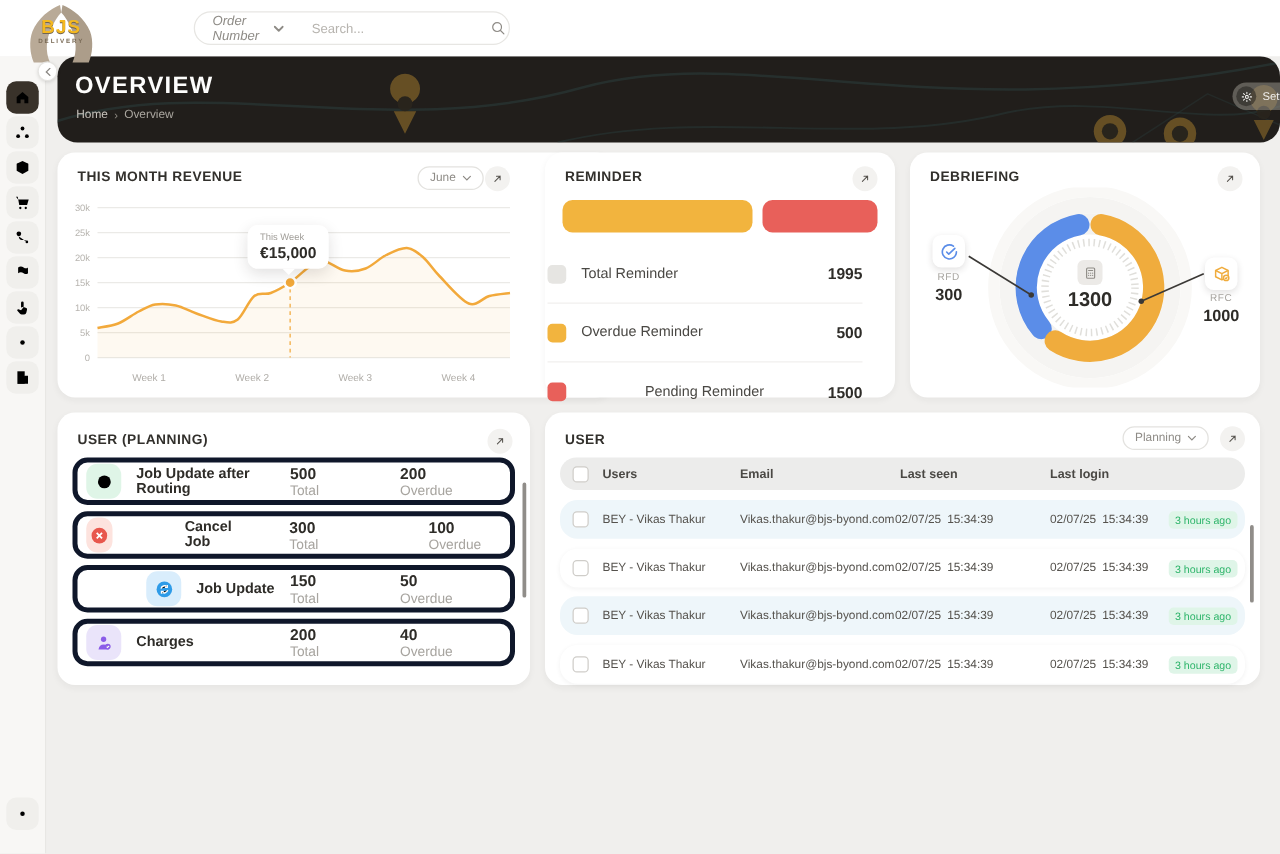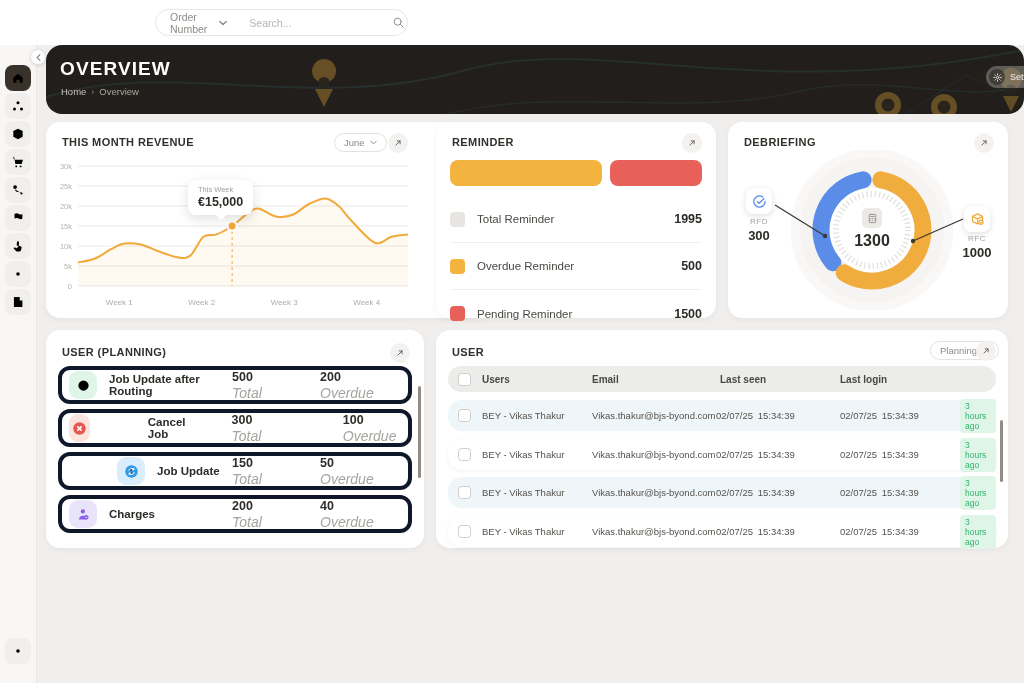--- a/index.html
+++ b/index.html
@@ -7,21 +7,21 @@
   body { font-family:"Liberation Sans", sans-serif; background:#f0efed; }
   .app { position:relative; width:1024px; height:683px; overflow:hidden; background:#f0efed; }
 
   
   .topbar { position:absolute; left:0; top:0; width:1024px; height:45px; background:#ffffff; z-index:5; }
   .logo { position:absolute; left:10px; top:1px; width:78px; height:50px; }
   .logo svg { position:absolute; left:0; top:0; }
   .logo .bjs { position:absolute; left:0; top:12px; width:78px; text-align:center; font-size:15px; font-weight:800; color:#F4B81F; letter-spacing:1px; text-shadow:0 1px 0 #6f6352; }
   .logo .tagline { position:absolute; left:0; top:29px; width:78px; text-align:center; font-size:5px; font-weight:700; color:#7a6b57; letter-spacing:1.5px; }
   .searchbar { position:absolute; left:155px; top:9px; width:253px; height:27px; border:1px solid #e7e6e3; border-radius:14px; background:#fff; display:flex; align-items:center; }
-  .searchbar .filter { display:flex; align-items:center; gap:12px; padding:0 10px 0 14px; font-size:10.5px; color:#8e8b86; cursor:pointer; }
+  .searchbar .filter { display:flex; align-items:center; gap:12px; padding:0 10px 0 14px; font-size:10.5px; color:#8e8b86; cursor:pointer;font-style:italic; }
   .searchbar .divider { width:1px; height:25px; background:#eceae7; }
   .searchbar .query { flex:1; border:none; outline:none; padding:0 8px 0 12px; font-size:10.5px; color:#55524d; font-family:"Liberation Sans",sans-serif; }
   .searchbar .query::placeholder { color:#b7b4af; }
   .searchbar .mag { margin-right:10px; color:#8e8b86; }
   .ic { display:inline-block; line-height:0; }
   .ic svg { stroke:currentColor; fill:none; stroke-width:1.8; stroke-linecap:round; stroke-linejoin:round; }
 
   
   .rail { position:absolute; left:0; top:45px; width:37px; height:638px; background:#f8f7f5; border-right:1px solid #e8e7e4; z-index:4; }
   .tile { position:absolute; left:5px; width:26px; height:26px; border-radius:8px; background:#f0efec; color:#a3a09b; display:flex; align-items:center; justify-content:center; cursor:pointer; }
@@ -56,23 +56,23 @@
   .week-label { font-size:8px; fill:#b0ada8; }
   .tooltip { position:absolute; background:#fff; border-radius:8px; box-shadow:0 4px 12px rgba(40,38,34,.14); padding:5px 10px 6px; text-align:left; z-index:2; }
   .tooltip .t1 { font-size:7.5px; color:#a09d98; }
   .tooltip .t2 { font-size:12.5px; font-weight:800; color:#2e2c28; margin-top:1px; }
   .tooltip:after { content:""; position:absolute; left:50%; bottom:-5px; margin-left:-5px; border-left:5px solid transparent; border-right:5px solid transparent; border-top:5px solid #fff; }
 
   
   #reminder-card { left:436px; top:122px; width:280px; height:196px; }
   .bars { position:absolute; left:14px; top:38px; width:252px; height:26px; display:flex; gap:8px; }
   .bars .bar { height:26px; border-radius:8px; }
-  .legend { position:absolute; left:14px; top:74px; width:252px; }
+  .legend { position:absolute; left:2px; top:74px; width:252px; }
   .legend-row { height:47px; display:flex; align-items:center; border-bottom:1px solid #f1f0ee; }
-  .legend-row:last-child { border-bottom:none; }
+  .legend-row:last-child { border-bottom:none;text-align:center; }
   .swatch { width:15px; height:15px; border-radius:4px; margin-right:12px; }
   .legend-label { font-size:11.5px; color:#4a4844; flex:1; }
   .legend-value { font-size:12.5px; font-weight:700; color:#2e2c28; }
 
   
   #debriefing-card { left:728px; top:122px; width:280px; height:196px; }
   #donut-chart { position:absolute; left:0; top:28px; }
   .donut-center-icon { position:absolute; left:134px; top:86px; width:20px; height:20px; border-radius:5px; background:#eceae7; color:#8e8b86; display:flex; align-items:center; justify-content:center; }
   .donut-center-icon svg { width:11px; height:11px; }
   .donut-total { position:absolute; left:104px; top:110px; width:80px; text-align:center; font-size:16px; font-weight:800; color:#2e2c28; }
@@ -82,41 +82,49 @@
   .stat-value { position:absolute; width:50px; text-align:center; font-size:13px; font-weight:800; color:#2e2c28; }
 
   
   #task-card { left:46px; top:330px; width:378px; height:218px; }
   .task-row { position:absolute; left:12px; width:354px; height:38px; border:4px solid #0f172a; border-radius:12px; background:#fff; display:flex; align-items:center; cursor:pointer; }
   .task-icon { width:28px; height:28px; border-radius:9px; margin:0 12px 0 7px; display:flex; align-items:center; justify-content:center; }
   .task-icon svg { width:15px; height:15px; }
   .task-label { font-size:11.5px; font-weight:600; color:#2e2c28; flex:1; }
   .task-stat { width:88px; }
   .task-stat .n { font-size:12.5px; font-weight:700; color:#2e2c28; }
-  .task-stat .s { font-size:14px; color:#a7a49f; margin-top:1px;font-style:italic; }
+  .task-stat .s { font-size:11px; color:#a7a49f; margin-top:1px; }
   .vscroll { position:absolute; width:3px; border-radius:2px; background:#908d89; }
 
   
   #user-card { left:436px; top:330px; width:572px; height:218px; }
   .thead { position:absolute; left:12px; top:36px; width:548px; height:26px; background:#ececeb; border-radius:13px; display:flex; align-items:center; }
   .thead .th { font-size:10px; font-weight:700; color:#4a4844; }
   .checkbox { width:13px; height:13px; border:1px solid #cfcdc9; border-radius:3.5px; background:#fff; cursor:pointer; }
   .urow { position:absolute; left:12px; width:548px; height:31px; border-radius:14px; display:flex; align-items:center; cursor:pointer; }
   .urow.alt { background:#eef6fa; }
   .urow.plain { background:#fff; box-shadow:0 1px 4px rgba(40,38,34,.06); }
   .ucell { font-size:9.5px; color:#55524d; position:absolute; white-space:nowrap; }
-  .badge { position:absolute; font-size:8.5px; color:#2fb56b; background:#dff5e8; border-radius:4px; padding:2px 5px;margin-left:25px; }
+  .badge { position:absolute; font-size:8.5px; color:#2fb56b; background:#dff5e8; border-radius:4px; padding:2px 5px; }
   .cbx-abs { position:absolute; }
 </style>
 </head>
 <body>
 
 <div class="app">
 
   <header class="topbar">
+    <div class="logo">
+      <svg width="78" height="50" viewBox="0 0 78 50">
+        <path d="M38 3 C30 6 20 14 16 24 C13 32 14 42 17 49 L30 49 C26 40 27 30 31 22 C33 17 36 12 39 9 Z" fill="#b9aa97"></path>
+        <path d="M40 3 C48 6 58 14 62 24 C65 32 64 42 61 49 L48 49 C52 40 51 30 47 22 C45 17 42 12 39 9 Z" fill="#ac9d8a"></path>
+      </svg>
+      <div class="bjs">BJS</div>
+      <div class="tagline">DELIVERY</div>
+    </div>
     <div class="searchbar">
       <div class="filter">
         <span>Order Number</span>
         <span class="ic"><svg width="8" height="6" viewBox="0 0 10 6">
               <path d="M1 1l4 4 4-4"></path>
             </svg></span>
       </div>
       <div class="divider"></div>
       <input class="query" type="text" placeholder="Search..." style="">
       <span class="ic mag"><svg width="13" height="13" viewBox="0 0 24 24">
@@ -267,21 +275,21 @@
         <text class="tick-label" x="18" y="134.5" text-anchor="end">0</text>
         <text class="week-label" x="65.25" y="151" text-anchor="middle">Week 1</text>
         <text class="week-label" x="147.75" y="151" text-anchor="middle">Week 2</text>
         <text class="week-label" x="230.25" y="151" text-anchor="middle">Week 3</text>
         <text class="week-label" x="312.75" y="151" text-anchor="middle">Week 4</text>
         <path d="M24 108.4C26.8 107.8 35.0 107.0 40.5 104.8C46.0 102.6 52.0 97.7 57 95.2C62.0 92.7 65.3 90.4 70.2 89.6C75.2 88.8 81.2 89.2 86.7 90.4C92.2 91.6 97.2 94.7 103.2 96.8C109.3 98.9 117.5 102.4 123 103.2C128.5 104.0 131.8 105.0 136.2 101.6C140.6 98.2 145.0 86.3 149.4 82.8C153.8 79.3 157.8 82.2 162.6 80.4C167.4 78.6 173.1 75.3 178.1 72C183.1 68.7 188.0 63.3 192.3 60.4C196.6 57.5 199.0 54.1 203.9 54.4C208.8 54.7 216.2 61.3 222 62.4C227.8 63.5 233.0 62.9 238.5 60.8C244.0 58.7 249.5 52.7 255 50C260.5 47.3 266.6 44.1 271.5 44.4C276.4 44.7 280.3 48.2 284.7 52C289.1 55.8 291.8 61.1 297.9 67.2C303.9 73.3 314.4 86.2 321 88.8C327.6 91.4 332.0 84.2 337.5 82.8C343.0 81.4 351.3 80.8 354 80.4 L354 132 L24 132 Z" fill="rgba(242,169,59,0.07)" stroke="none"></path>
         <path d="M24 108.4C26.8 107.8 35.0 107.0 40.5 104.8C46.0 102.6 52.0 97.7 57 95.2C62.0 92.7 65.3 90.4 70.2 89.6C75.2 88.8 81.2 89.2 86.7 90.4C92.2 91.6 97.2 94.7 103.2 96.8C109.3 98.9 117.5 102.4 123 103.2C128.5 104.0 131.8 105.0 136.2 101.6C140.6 98.2 145.0 86.3 149.4 82.8C153.8 79.3 157.8 82.2 162.6 80.4C167.4 78.6 173.1 75.3 178.1 72C183.1 68.7 188.0 63.3 192.3 60.4C196.6 57.5 199.0 54.1 203.9 54.4C208.8 54.7 216.2 61.3 222 62.4C227.8 63.5 233.0 62.9 238.5 60.8C244.0 58.7 249.5 52.7 255 50C260.5 47.3 266.6 44.1 271.5 44.4C276.4 44.7 280.3 48.2 284.7 52C289.1 55.8 291.8 61.1 297.9 67.2C303.9 73.3 314.4 86.2 321 88.8C327.6 91.4 332.0 84.2 337.5 82.8C343.0 81.4 351.3 80.8 354 80.4" fill="none" stroke="#F2A93B" stroke-width="2"></path>
         <line x1="178.1" y1="77" x2="178.1" y2="132" stroke="#F2A93B" stroke-width="1" stroke-dasharray="3 3"></line>
         <circle cx="178.1" cy="72" r="4.5" fill="#F2A93B" stroke="#fff" stroke-width="2"></circle>
       </svg>
-    <div class="tooltip" id="revenue-tooltip" style="left: 142px; top: 58px;">
+    <div class="tooltip" id="revenue-tooltip" style="left: 152px; top: 58px;">
       <div class="t1">This Week</div>
       <div class="t2">€15,000</div>
     </div>
   </section>
 
   <section class="card" id="reminder-card">
     <h2 class="card-title">REMINDER</h2>
     <div class="round-btn" style="left:246px; top:11px;">
       <svg viewBox="0 0 24 24" stroke="currentColor" fill="none" stroke-width="2" stroke-linecap="round">
           <path d="M7 17 17 7M10 7h7v7"></path>
@@ -434,21 +442,21 @@
             <div class="n">40</div>
             <div class="s">Overdue</div>
           </div>
         </div>
       </div>
     <div class="vscroll" style="left:372px; top:56px; height:92px;"></div>
   </section>
 
   <section class="card" id="user-card">
     <h2 class="card-title" style="top:16px;">USER</h2>
-    <div class="pill-select" style="left:494px; top:11px;">
+    <div class="pill-select" style="left:462px; top:11px;">
       <span>Planning</span>
       <svg viewBox="0 0 10 6" stroke="currentColor" fill="none" stroke-width="1.4" stroke-linecap="round">
           <path d="M1 1l4 4 4-4"></path>
         </svg>
     </div>
     <div class="round-btn" style="left:540px; top:11px;">
       <svg viewBox="0 0 24 24" stroke="currentColor" fill="none" stroke-width="2" stroke-linecap="round">
           <path d="M7 17 17 7M10 7h7v7"></path>
         </svg>
     </div>

